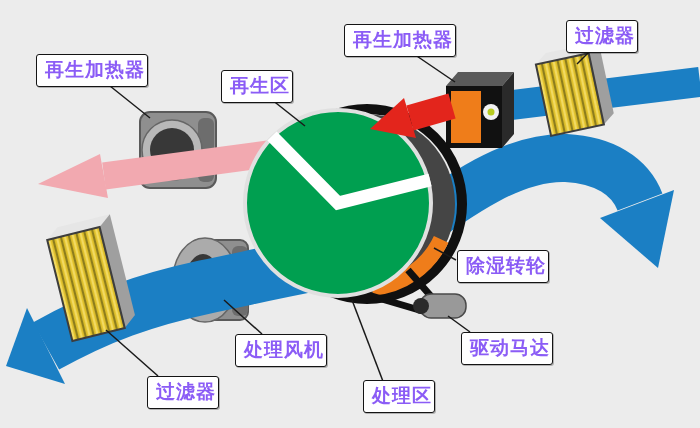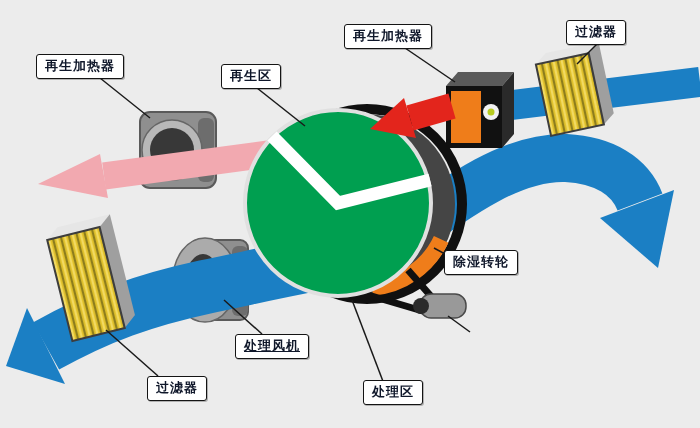--- a/index.html
+++ b/index.html
@@ -4,33 +4,33 @@
 <style>
   html,body{margin:0;padding:0;background:#fff;}
   #canvas{
     position:relative;width:700px;height:428px;margin:0 auto;
     background:#ececec;overflow:hidden;
     font-family:"Liberation Sans","DejaVu Sans",sans-serif;
   }
   #diagram-svg{position:absolute;left:0;top:0;}
   .callout{
     position:absolute;display:inline-block;
-    padding:2px 8px 3px 8px;
+    padding:2px 2px 3px 8px;
     background:#ffffff;border:1.6px solid #141414;border-radius:3px;
-    font-size:13px;font-weight:bold;color:#0f172a;letter-spacing:1px;
+    font-size:19px;font-weight:bold;color:#8b5cf6;letter-spacing:1px;
     white-space:nowrap;box-shadow:1px 1px 0 rgba(0,0,0,0.25);
     z-index:3;
   }
   .lbl-regen-fan     {left:36px;  top:54px;}
-  .lbl-regen-zone    {left:221px; top:64px;text-align:center;}
+  .lbl-regen-zone    {left:221px; top:70px;text-align:center;}
   .lbl-regen-heater  {left:344px; top:24px;}
   .lbl-filter-top    {left:566px; top:20px;}
-  .lbl-wheel         {left:444px; top:250px;}
+  .lbl-wheel         {left:457px; top:250px;}
   .lbl-motor         {left:461px; top:332px;}
-  .lbl-process-fan   {left:235px; top:334px;text-decoration:underline;}
+  .lbl-process-fan   {left:235px; top:334px;}
   .lbl-filter-bottom {left:147px; top:376px;}
   .lbl-process-zone  {left:363px; top:380px;}
 </style>
 </head>
 <body>
 
 <div id="canvas">
 
   <svg id="diagram-svg" width="700" height="428" viewBox="0 0 700 428">
     <defs>
@@ -126,17 +126,18 @@
       <line x1="158" y1="376" x2="106" y2="330"></line>
       <line x1="384" y1="384" x2="352" y2="300"></line>
     </g>
   </svg>
 
   <div class="callout lbl-regen-fan">再生加热器</div>
   <div class="callout lbl-regen-zone">再生区</div>
   <div class="callout lbl-regen-heater">再生加热器</div>
   <div class="callout lbl-filter-top">过滤器</div>
   <div class="callout lbl-wheel">除湿转轮</div>
+  <div class="callout lbl-motor">驱动马达</div>
   <div class="callout lbl-process-fan">处理风机</div>
   <div class="callout lbl-filter-bottom">过滤器</div>
   <div class="callout lbl-process-zone">处理区</div>
 
 </div>
 
 </body></html>

